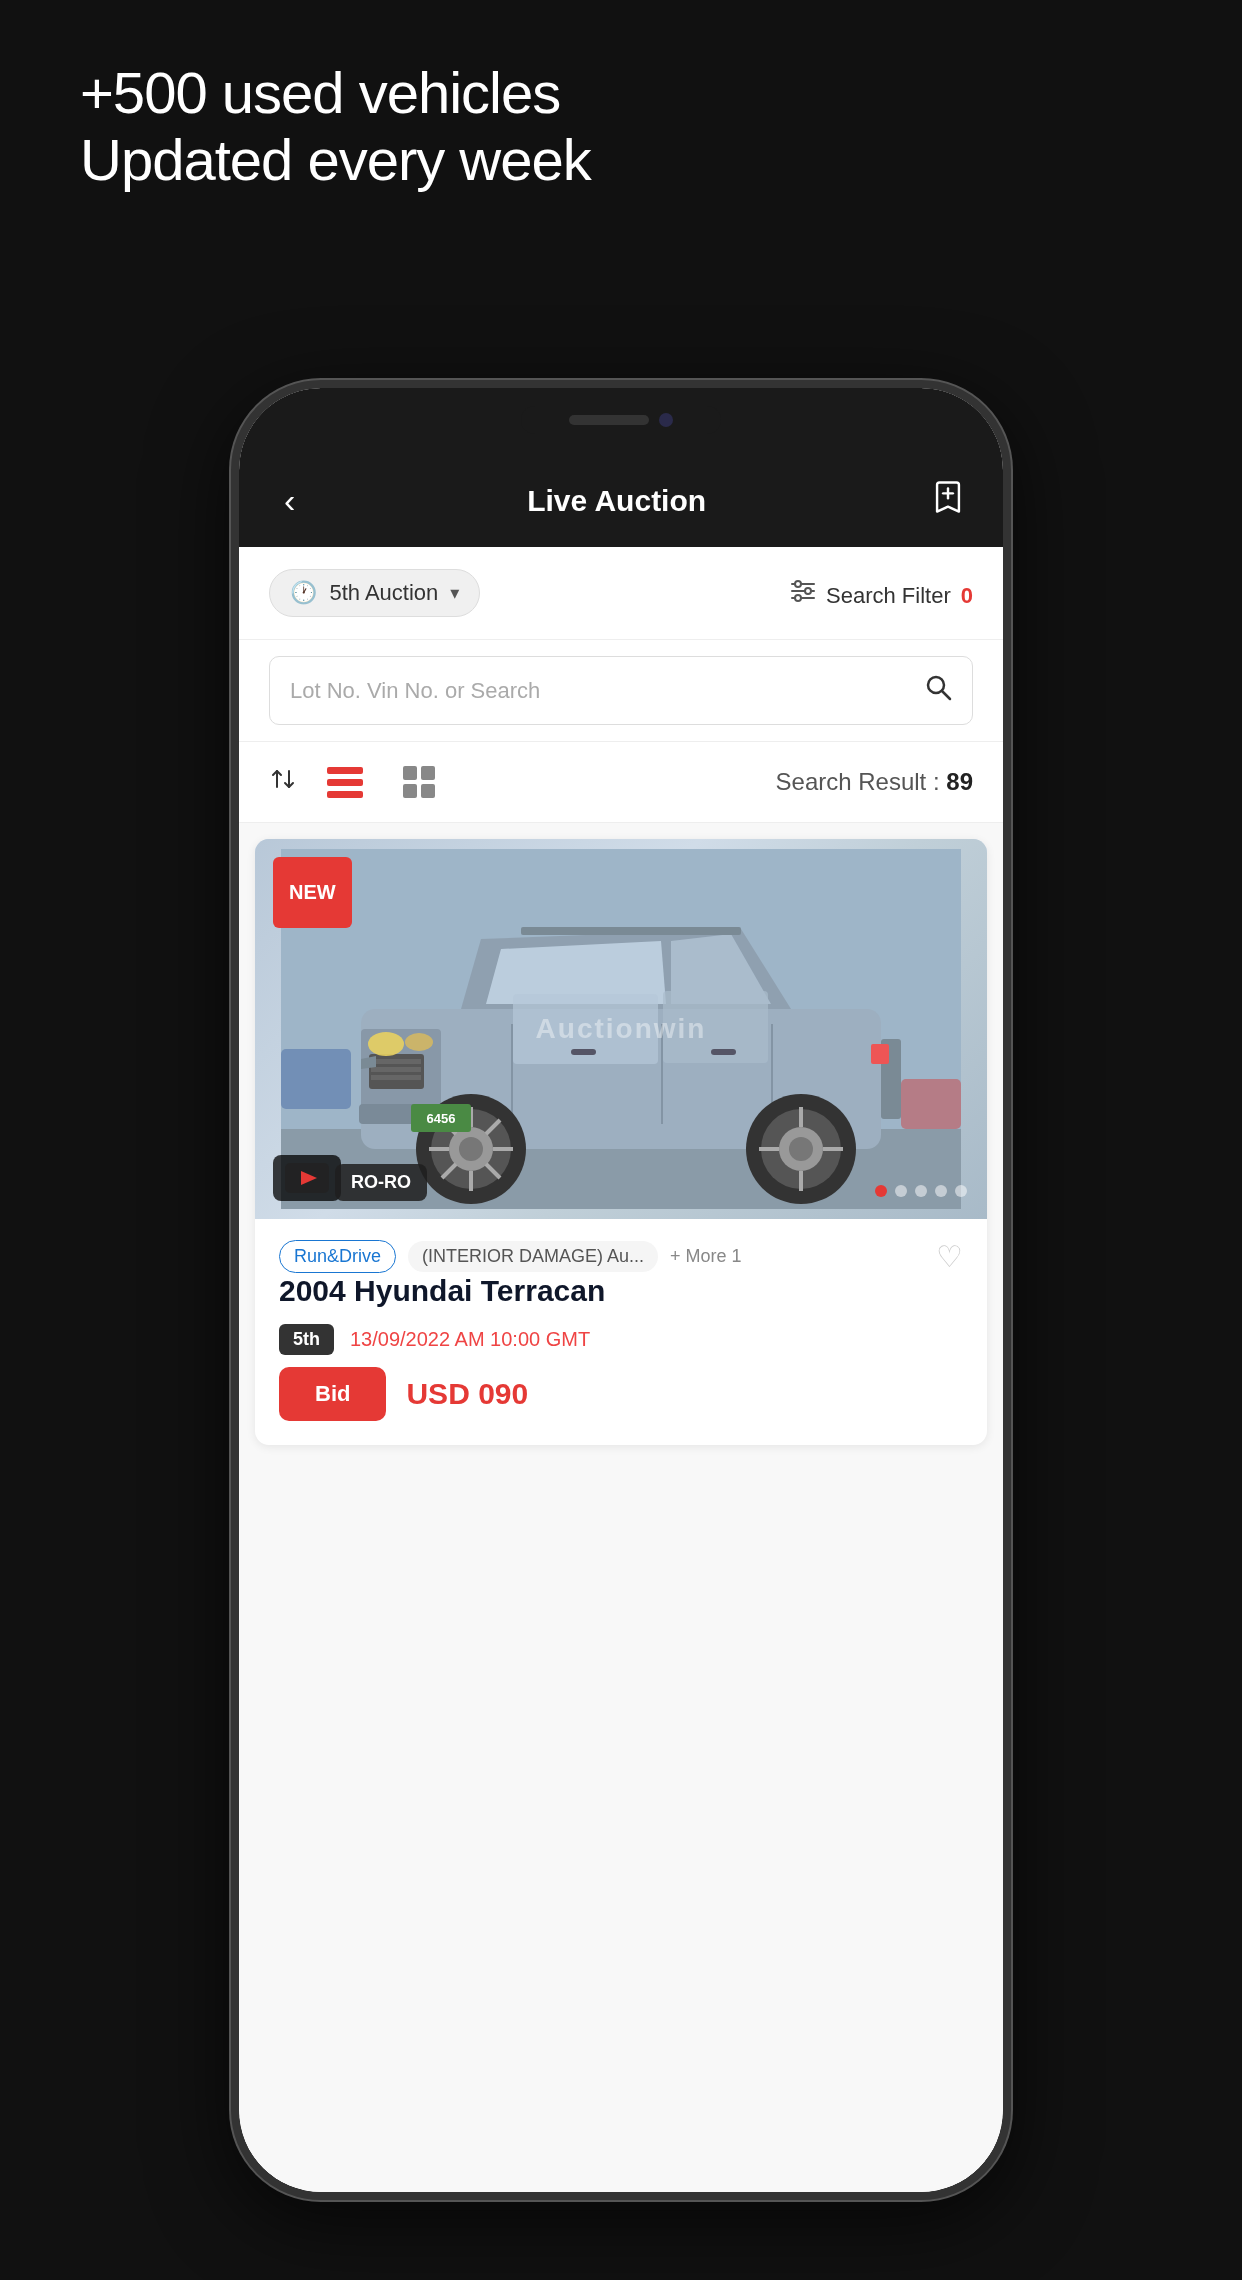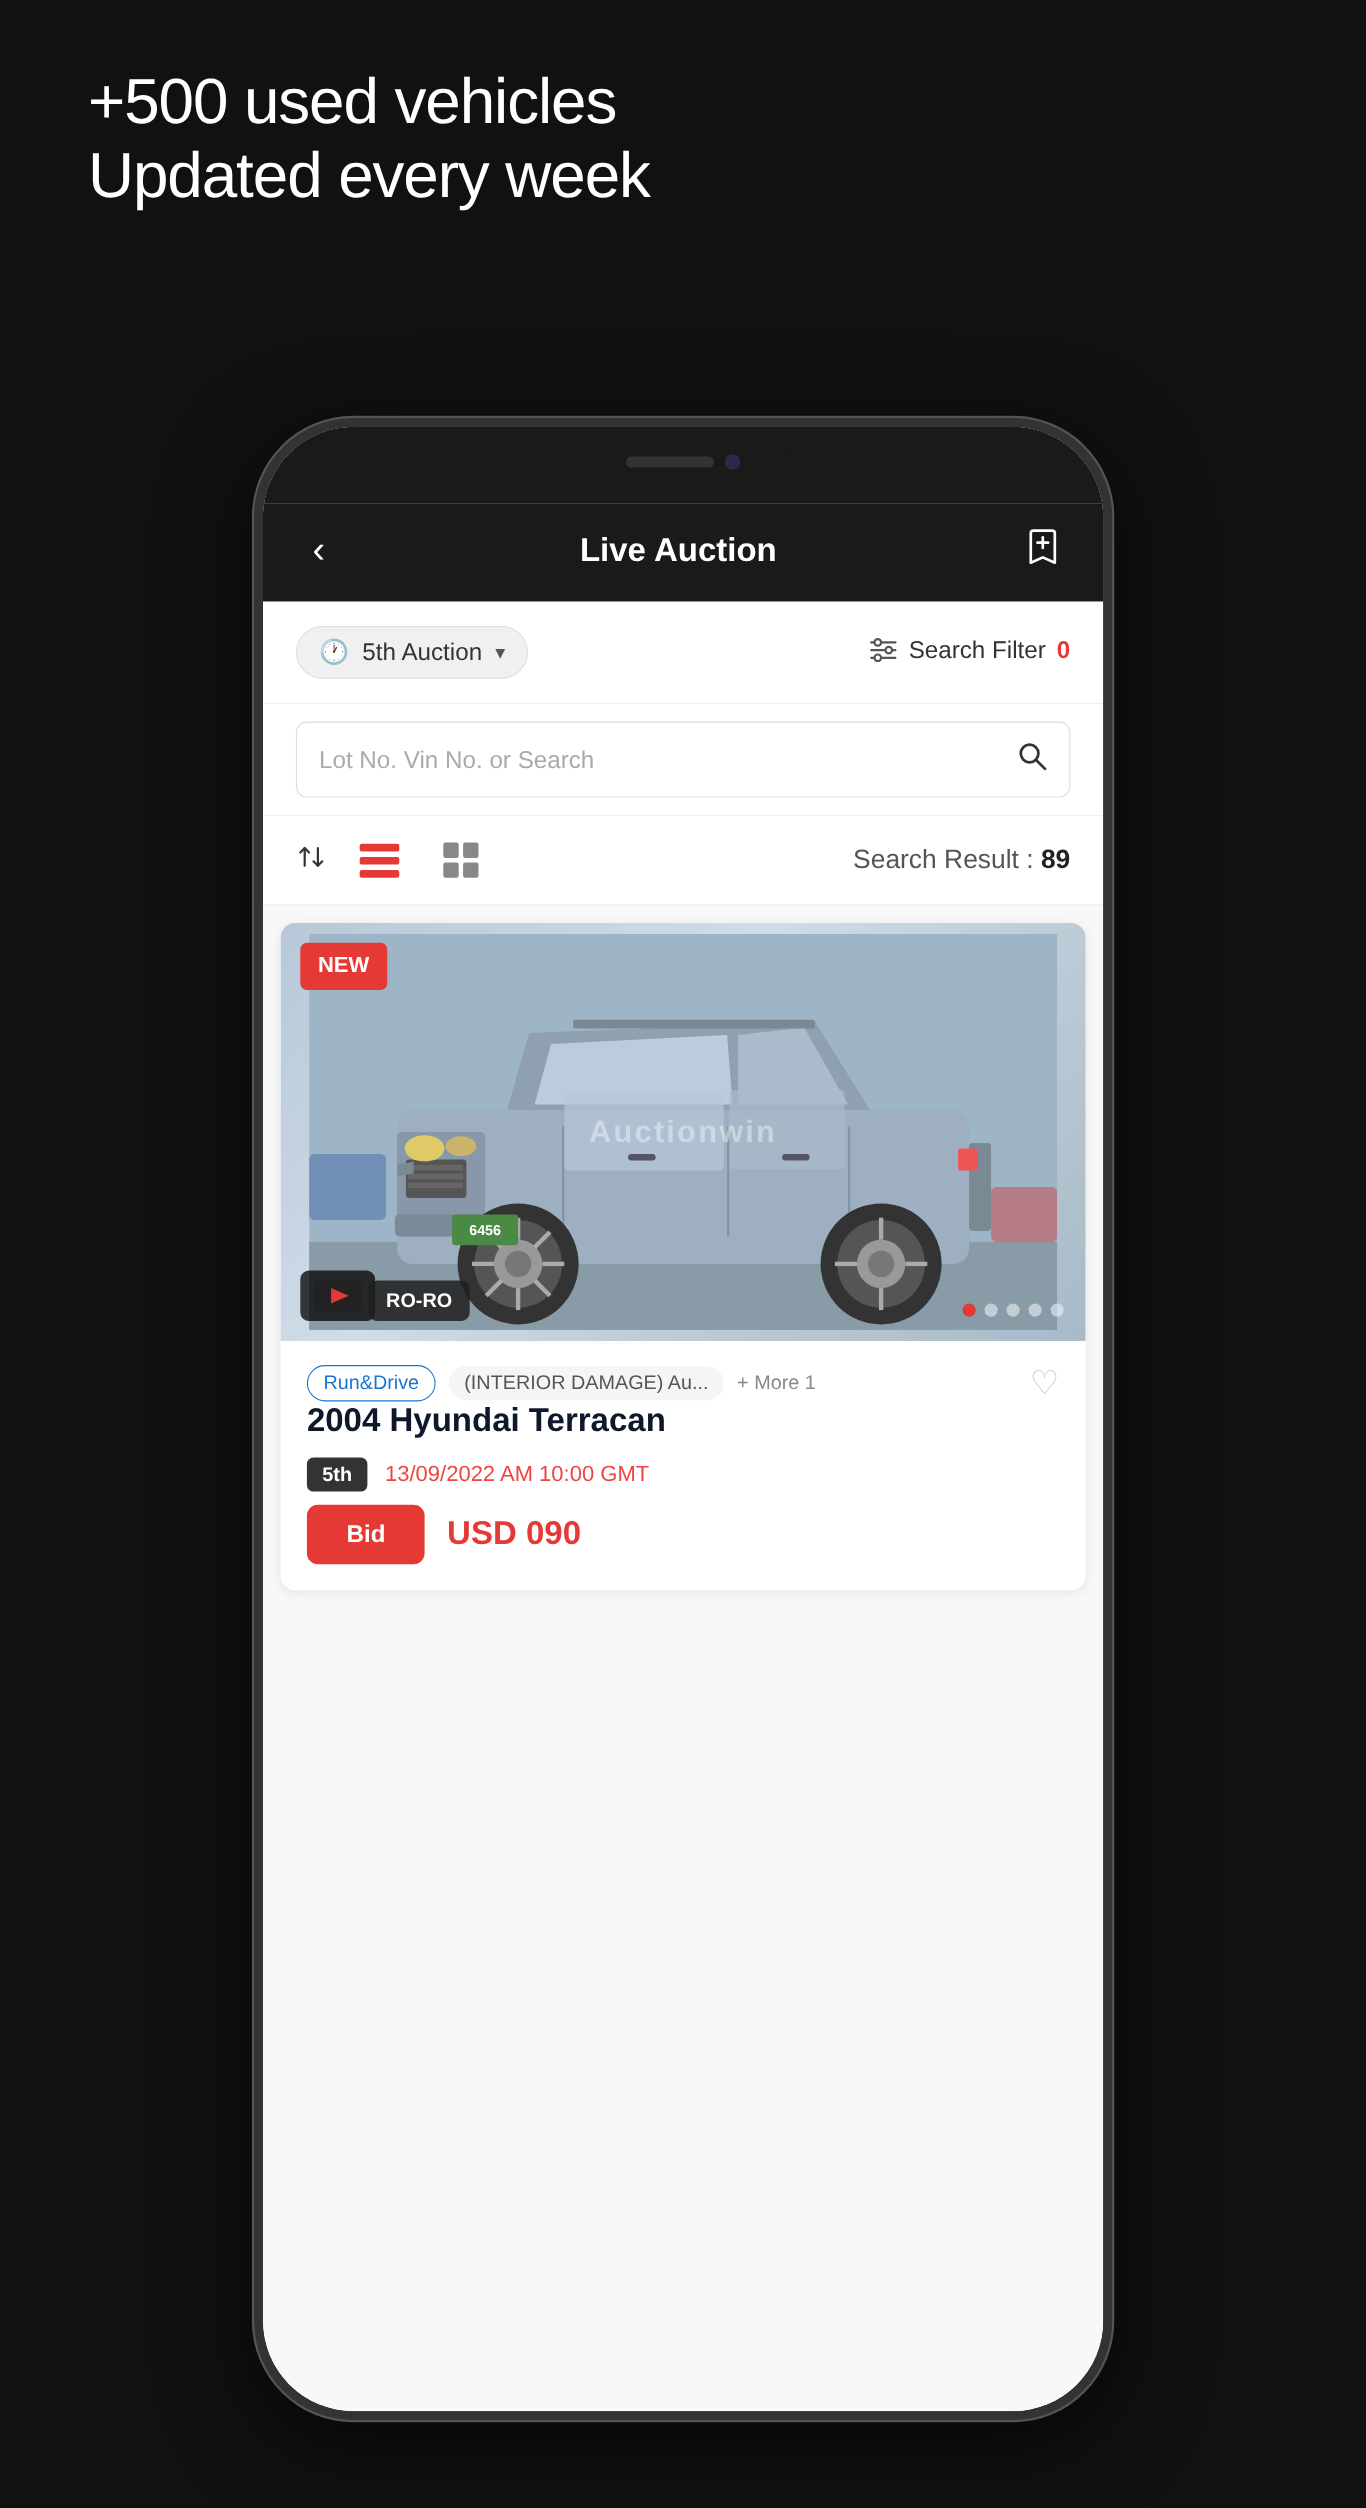--- a/index.html
+++ b/index.html
@@ -166,21 +166,21 @@
       font-weight: 500;
     }
 
     .auction-selector-arrow {
       color: #555;
       font-size: 18px;
     }
 
     .search-filter-btn {
       display: flex;
-      align-items: flex-start;
+      align-items: flex-end;
       gap: 10px;
       cursor: pointer;
     }
 
     .search-filter-icon {
       color: #555;
       font-size: 26px;
     }
 
     .search-filter-label {
@@ -315,21 +315,21 @@
     }
 
     .new-badge {
       position: absolute;
       top: 18px;
       left: 18px;
       background: #e53935;
       color: #ffffff;
       font-size: 20px;
       font-weight: 700;
-      padding: 10px 16px;
+      padding: 24px 16px;
       border-radius: 6px;
     }
 
     .video-badge {
       position: absolute;
       bottom: 18px;
       left: 18px;
       background: rgba(0,0,0,0.75);
       border-radius: 8px;
       padding: 8px 12px;

